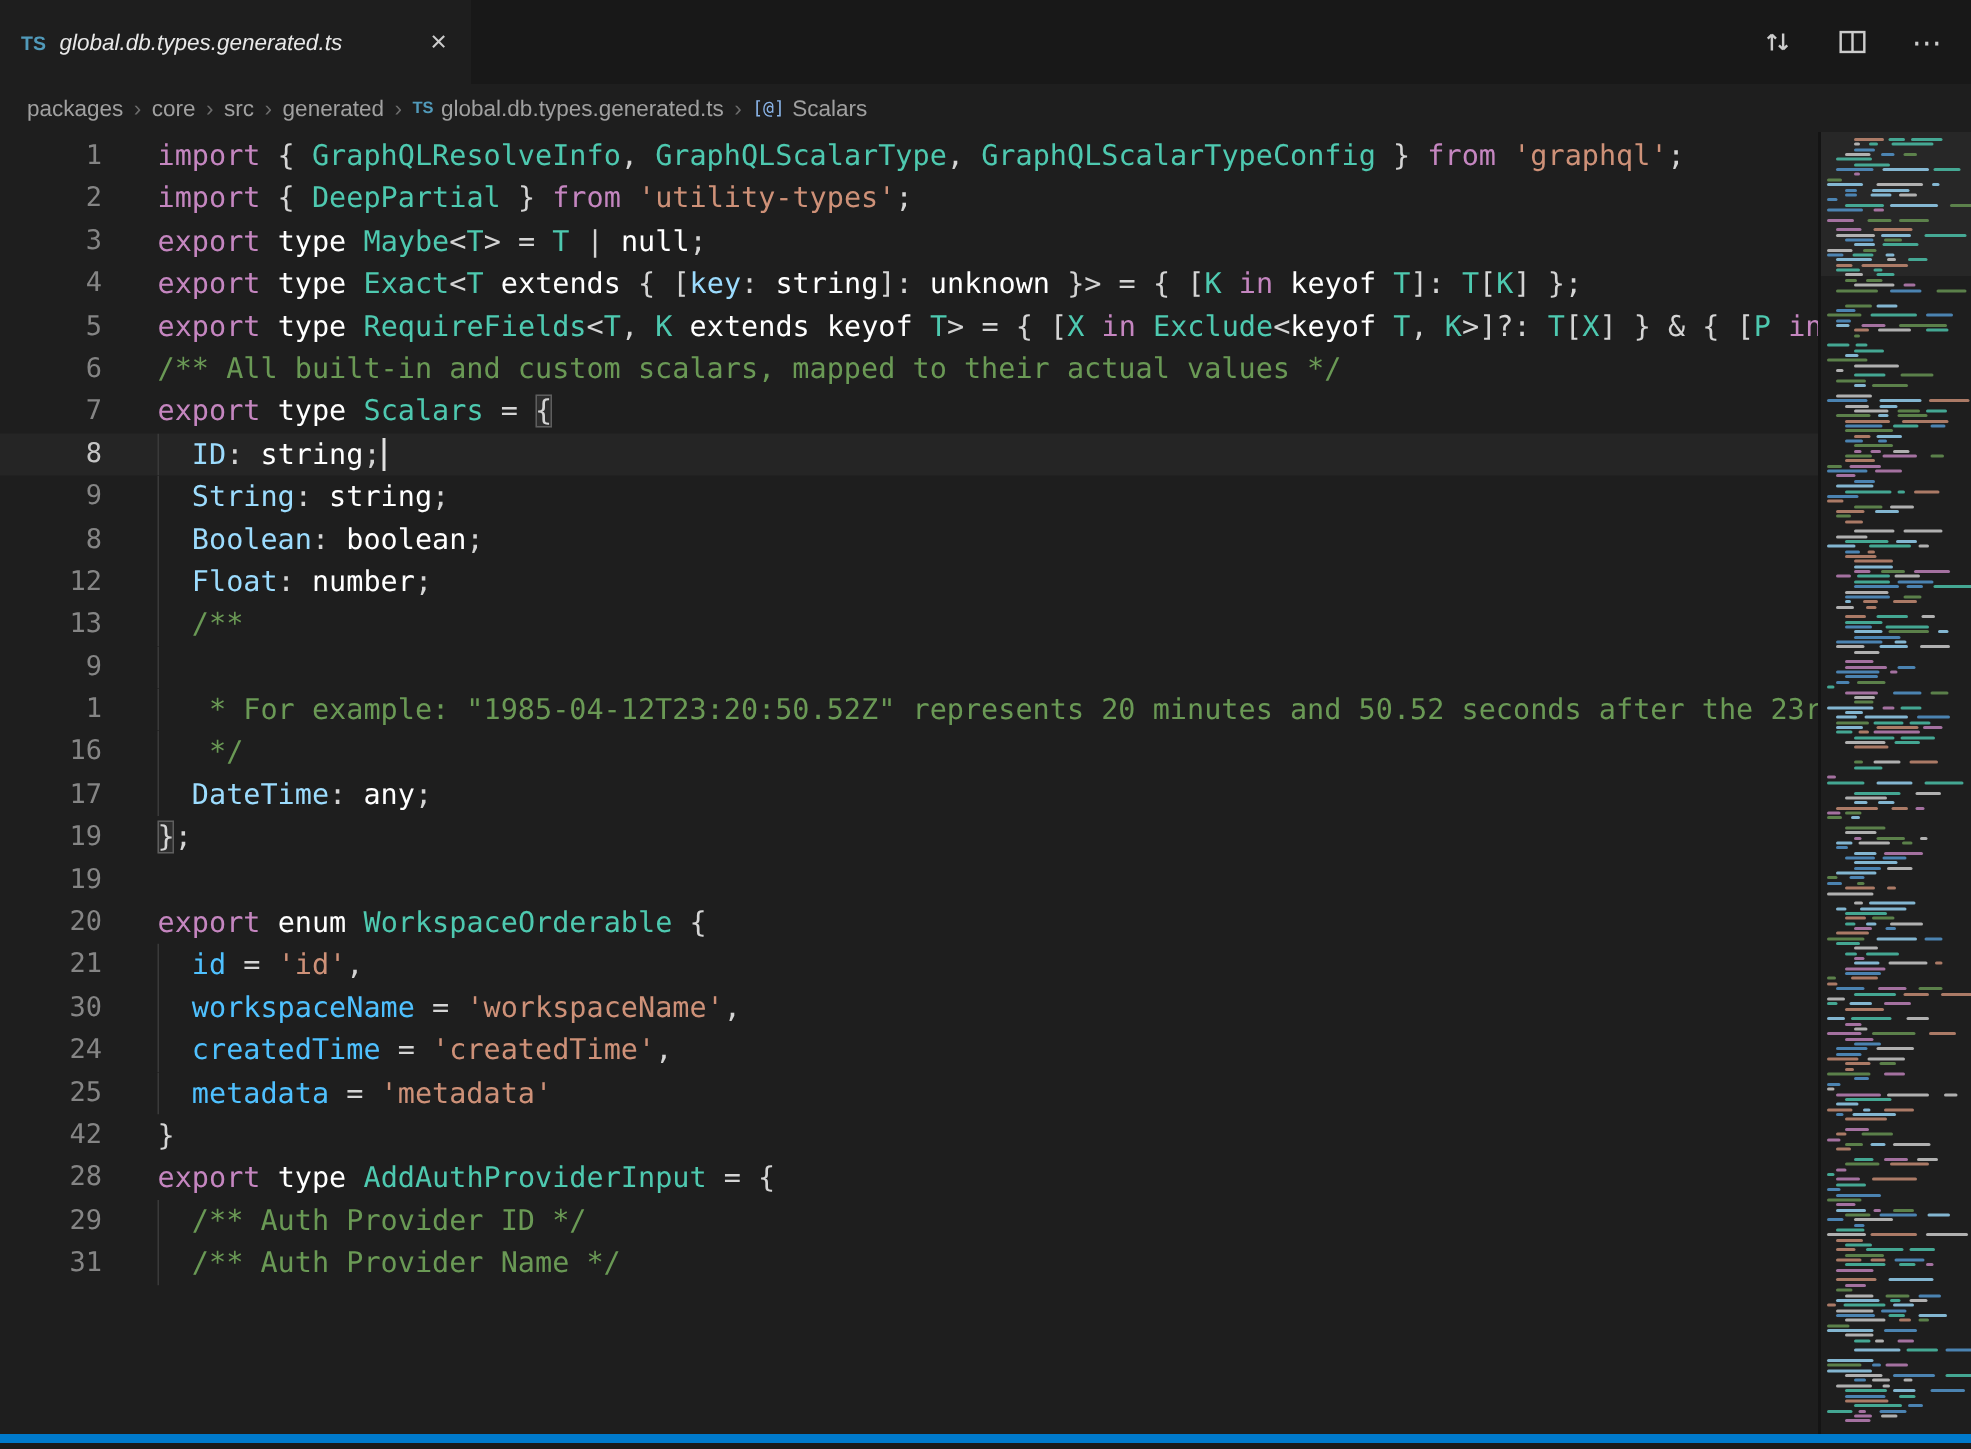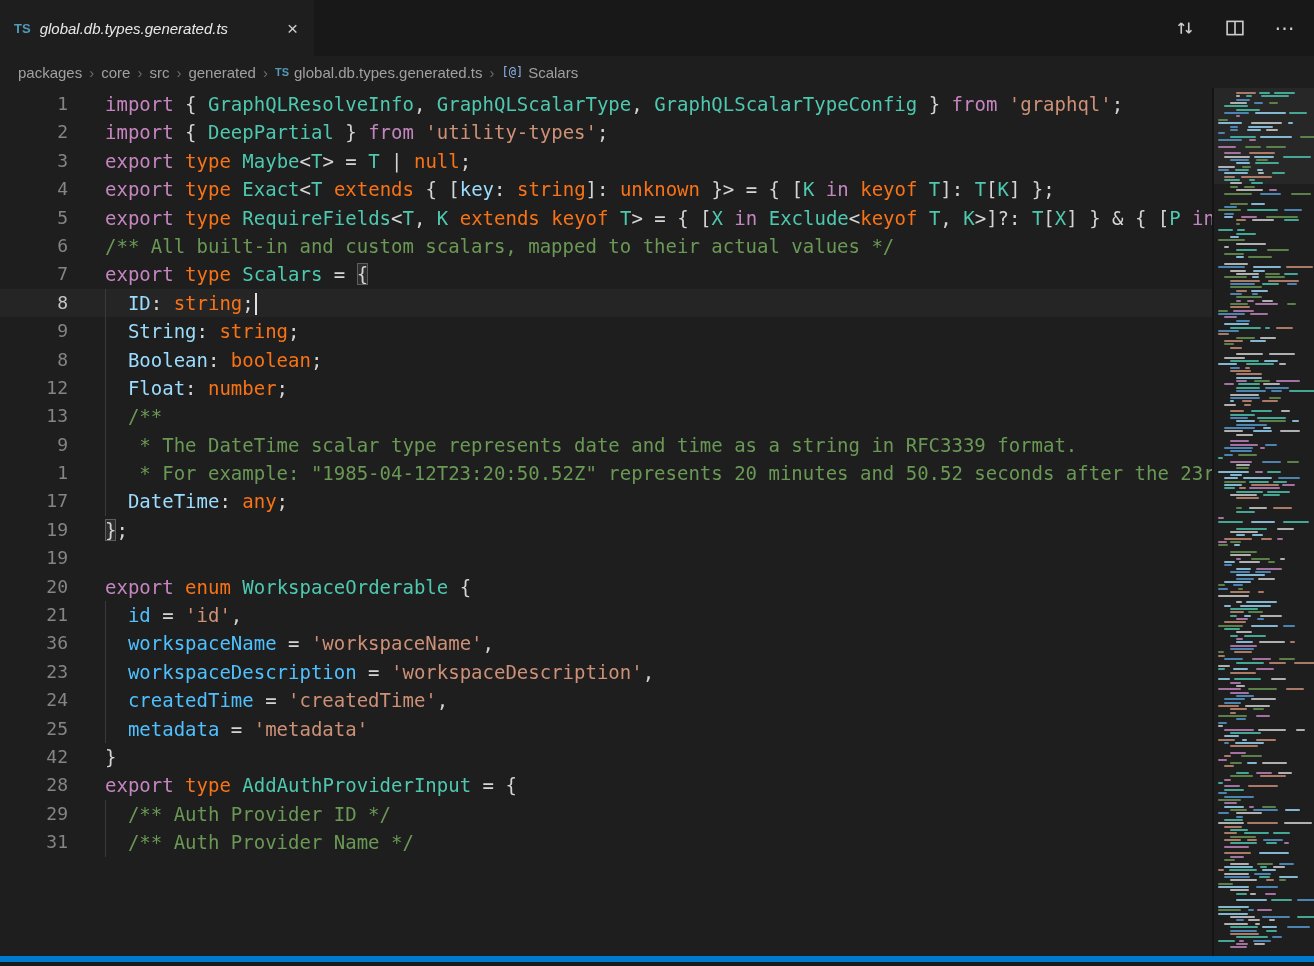--- a/index.html
+++ b/index.html
@@ -29,21 +29,21 @@
   .editor { flex:1; display:flex; overflow:hidden; background:#1e1e1e; }
   .code-scroll { flex:1; overflow:hidden; padding-top:2px; }
   .line { display:flex; height:28.4px; line-height:28.4px; white-space:pre;
           font-family:"DejaVu Sans Mono", monospace; font-size:19px; }
   .line.current { background:rgba(255,255,255,0.035); }
   .gutter { width:68px; flex:none; text-align:right; color:#858585; font-size:18px; cursor:pointer; user-select:none; }
   .line.current .gutter { color:#c6c6c6; }
   .content { padding-left:37px; position:relative; flex:1; overflow:hidden; }
   .guide { position:absolute; left:37px; top:0; bottom:0; border-left:1px solid #3a3a3a; }
   .tok.k1 { color:#c586c0; }
-  .tok.k2 { color:#f97316; }
+  .tok.k2 { color:#ffffff; }
   .tok.ty { color:#4ec9b0; }
   .tok.pr { color:#9cdcfe; }
   .tok.en { color:#4fc1ff; }
   .tok.st { color:#ce9178; }
   .tok.cm { color:#6a9955; }
   .tok.pu { color:#d4d4d4; }
   .tok.bm { color:#d4d4d4; outline:1px solid #5e5e5e; outline-offset:-1px; background:rgba(90,90,90,0.25); }
   .cursor { display:inline-block; width:2px; height:22px; background:#e0e0e0; vertical-align:-5px; margin-left:1px; }
 
   
@@ -120,29 +120,29 @@
         <div class="line"><div class="gutter">3</div><div class="content"><span class="tok k1">export</span><span class="tok pu"> </span><span class="tok k2">type</span><span class="tok pu"> </span><span class="tok ty">Maybe</span><span class="tok pu">&lt;</span><span class="tok ty">T</span><span class="tok pu">&gt; = </span><span class="tok ty">T</span><span class="tok pu"> | </span><span class="tok k2">null</span><span class="tok pu">;</span></div></div>
         <div class="line"><div class="gutter">4</div><div class="content"><span class="tok k1">export</span><span class="tok pu"> </span><span class="tok k2">type</span><span class="tok pu"> </span><span class="tok ty">Exact</span><span class="tok pu">&lt;</span><span class="tok ty">T</span><span class="tok pu"> </span><span class="tok k2">extends</span><span class="tok pu"> { [</span><span class="tok pr">key</span><span class="tok pu">: </span><span class="tok k2">string</span><span class="tok pu">]: </span><span class="tok k2">unknown</span><span class="tok pu"> }&gt; = { [</span><span class="tok ty">K</span><span class="tok pu"> </span><span class="tok k1">in</span><span class="tok pu"> </span><span class="tok k2">keyof</span><span class="tok pu"> </span><span class="tok ty">T</span><span class="tok pu">]: </span><span class="tok ty">T</span><span class="tok pu">[</span><span class="tok ty">K</span><span class="tok pu">] };</span></div></div>
         <div class="line"><div class="gutter">5</div><div class="content"><span class="tok k1">export</span><span class="tok pu"> </span><span class="tok k2">type</span><span class="tok pu"> </span><span class="tok ty">RequireFields</span><span class="tok pu">&lt;</span><span class="tok ty">T</span><span class="tok pu">, </span><span class="tok ty">K</span><span class="tok pu"> </span><span class="tok k2">extends</span><span class="tok pu"> </span><span class="tok k2">keyof</span><span class="tok pu"> </span><span class="tok ty">T</span><span class="tok pu">&gt; = { [</span><span class="tok ty">X</span><span class="tok pu"> </span><span class="tok k1">in</span><span class="tok pu"> </span><span class="tok ty">Exclude</span><span class="tok pu">&lt;</span><span class="tok k2">keyof</span><span class="tok pu"> </span><span class="tok ty">T</span><span class="tok pu">, </span><span class="tok ty">K</span><span class="tok pu">&gt;]?: </span><span class="tok ty">T</span><span class="tok pu">[</span><span class="tok ty">X</span><span class="tok pu">] } &amp; { [</span><span class="tok ty">P</span><span class="tok pu"> </span><span class="tok k1">in</span></div></div>
         <div class="line"><div class="gutter">6</div><div class="content"><span class="tok cm">/** All built-in and custom scalars, mapped to their actual values */</span></div></div>
         <div class="line"><div class="gutter">7</div><div class="content"><span class="tok k1">export</span><span class="tok pu"> </span><span class="tok k2">type</span><span class="tok pu"> </span><span class="tok ty">Scalars</span><span class="tok pu"> = </span><span class="tok bm">{</span></div></div>
         <div class="line current"><div class="gutter">8</div><div class="content"><span class="guide"></span><span class="tok pr">  ID</span><span class="tok pu">: </span><span class="tok k2">string</span><span class="tok pu">;</span><span class="cursor"></span></div></div>
         <div class="line"><div class="gutter">9</div><div class="content"><span class="guide"></span><span class="tok pr">  String</span><span class="tok pu">: </span><span class="tok k2">string</span><span class="tok pu">;</span></div></div>
         <div class="line"><div class="gutter">8</div><div class="content"><span class="guide"></span><span class="tok pr">  Boolean</span><span class="tok pu">: </span><span class="tok k2">boolean</span><span class="tok pu">;</span></div></div>
         <div class="line"><div class="gutter">12</div><div class="content"><span class="guide"></span><span class="tok pr">  Float</span><span class="tok pu">: </span><span class="tok k2">number</span><span class="tok pu">;</span></div></div>
         <div class="line"><div class="gutter">13</div><div class="content"><span class="guide"></span><span class="tok cm">  /**</span></div></div>
-        <div class="line"><div class="gutter">9</div><div class="content"><span class="guide"></span><span class="tok cm">   * The DateTime scalar type represents date and time as a string in RFC3339 format.</span></div></div>
+        <div class="line"><div class="gutter">9</div><div class="content"><span class="guide"></span></div></div>
         <div class="line"><div class="gutter">1</div><div class="content"><span class="guide"></span><span class="tok cm">   * For example: "1985-04-12T23:20:50.52Z" represents 20 minutes and 50.52 seconds after the 23rd hour of April 12th, 1985 in UTC.</span></div></div>
+        <div class="line"><div class="gutter">16</div><div class="content"><span class="guide"></span><span class="tok cm">   */</span></div></div>
         <div class="line"><div class="gutter">17</div><div class="content"><span class="guide"></span><span class="tok pr">  DateTime</span><span class="tok pu">: </span><span class="tok k2">any</span><span class="tok pu">;</span></div></div>
         <div class="line"><div class="gutter">19</div><div class="content"><span class="tok bm">}</span><span class="tok pu">;</span></div></div>
         <div class="line"><div class="gutter">19</div><div class="content"></div></div>
         <div class="line"><div class="gutter">20</div><div class="content"><span class="tok k1">export</span><span class="tok pu"> </span><span class="tok k2">enum</span><span class="tok pu"> </span><span class="tok ty">WorkspaceOrderable</span><span class="tok pu"> {</span></div></div>
         <div class="line"><div class="gutter">21</div><div class="content"><span class="guide"></span><span class="tok en">  id</span><span class="tok pu"> = </span><span class="tok st">'id'</span><span class="tok pu">,</span></div></div>
-        <div class="line"><div class="gutter">36</div><div class="content"><span class="guide"></span><span class="tok en">  workspaceName</span><span class="tok pu"> = </span><span class="tok st">'workspaceName'</span><span class="tok pu">,</span></div></div>
-        <div class="line"><div class="gutter">23</div><div class="content"><span class="guide"></span><span class="tok en">  workspaceDescription</span><span class="tok pu"> = </span><span class="tok st">'workspaceDescription'</span><span class="tok pu">,</span></div></div>
+        <div class="line"><div class="gutter">30</div><div class="content"><span class="guide"></span><span class="tok en">  workspaceName</span><span class="tok pu"> = </span><span class="tok st">'workspaceName'</span><span class="tok pu">,</span></div></div>
         <div class="line"><div class="gutter">24</div><div class="content"><span class="guide"></span><span class="tok en">  createdTime</span><span class="tok pu"> = </span><span class="tok st">'createdTime'</span><span class="tok pu">,</span></div></div>
         <div class="line"><div class="gutter">25</div><div class="content"><span class="guide"></span><span class="tok en">  metadata</span><span class="tok pu"> = </span><span class="tok st">'metadata'</span></div></div>
         <div class="line"><div class="gutter">42</div><div class="content"><span class="tok pu">}</span></div></div>
         <div class="line"><div class="gutter">28</div><div class="content"><span class="tok k1">export</span><span class="tok pu"> </span><span class="tok k2">type</span><span class="tok pu"> </span><span class="tok ty">AddAuthProviderInput</span><span class="tok pu"> = {</span></div></div>
         <div class="line"><div class="gutter">29</div><div class="content"><span class="guide"></span><span class="tok cm">  /** Auth Provider ID */</span></div></div>
         <div class="line"><div class="gutter">31</div><div class="content"><span class="guide"></span><span class="tok cm">  /** Auth Provider Name */</span></div></div>
       </div>
     <div class="minimap">
       <div class="mm-slider"></div>
     <div class="mm-seg" style="top: 4px; left: 22px; width: 19.7275px; background: rgb(206, 145, 120);"></div>

